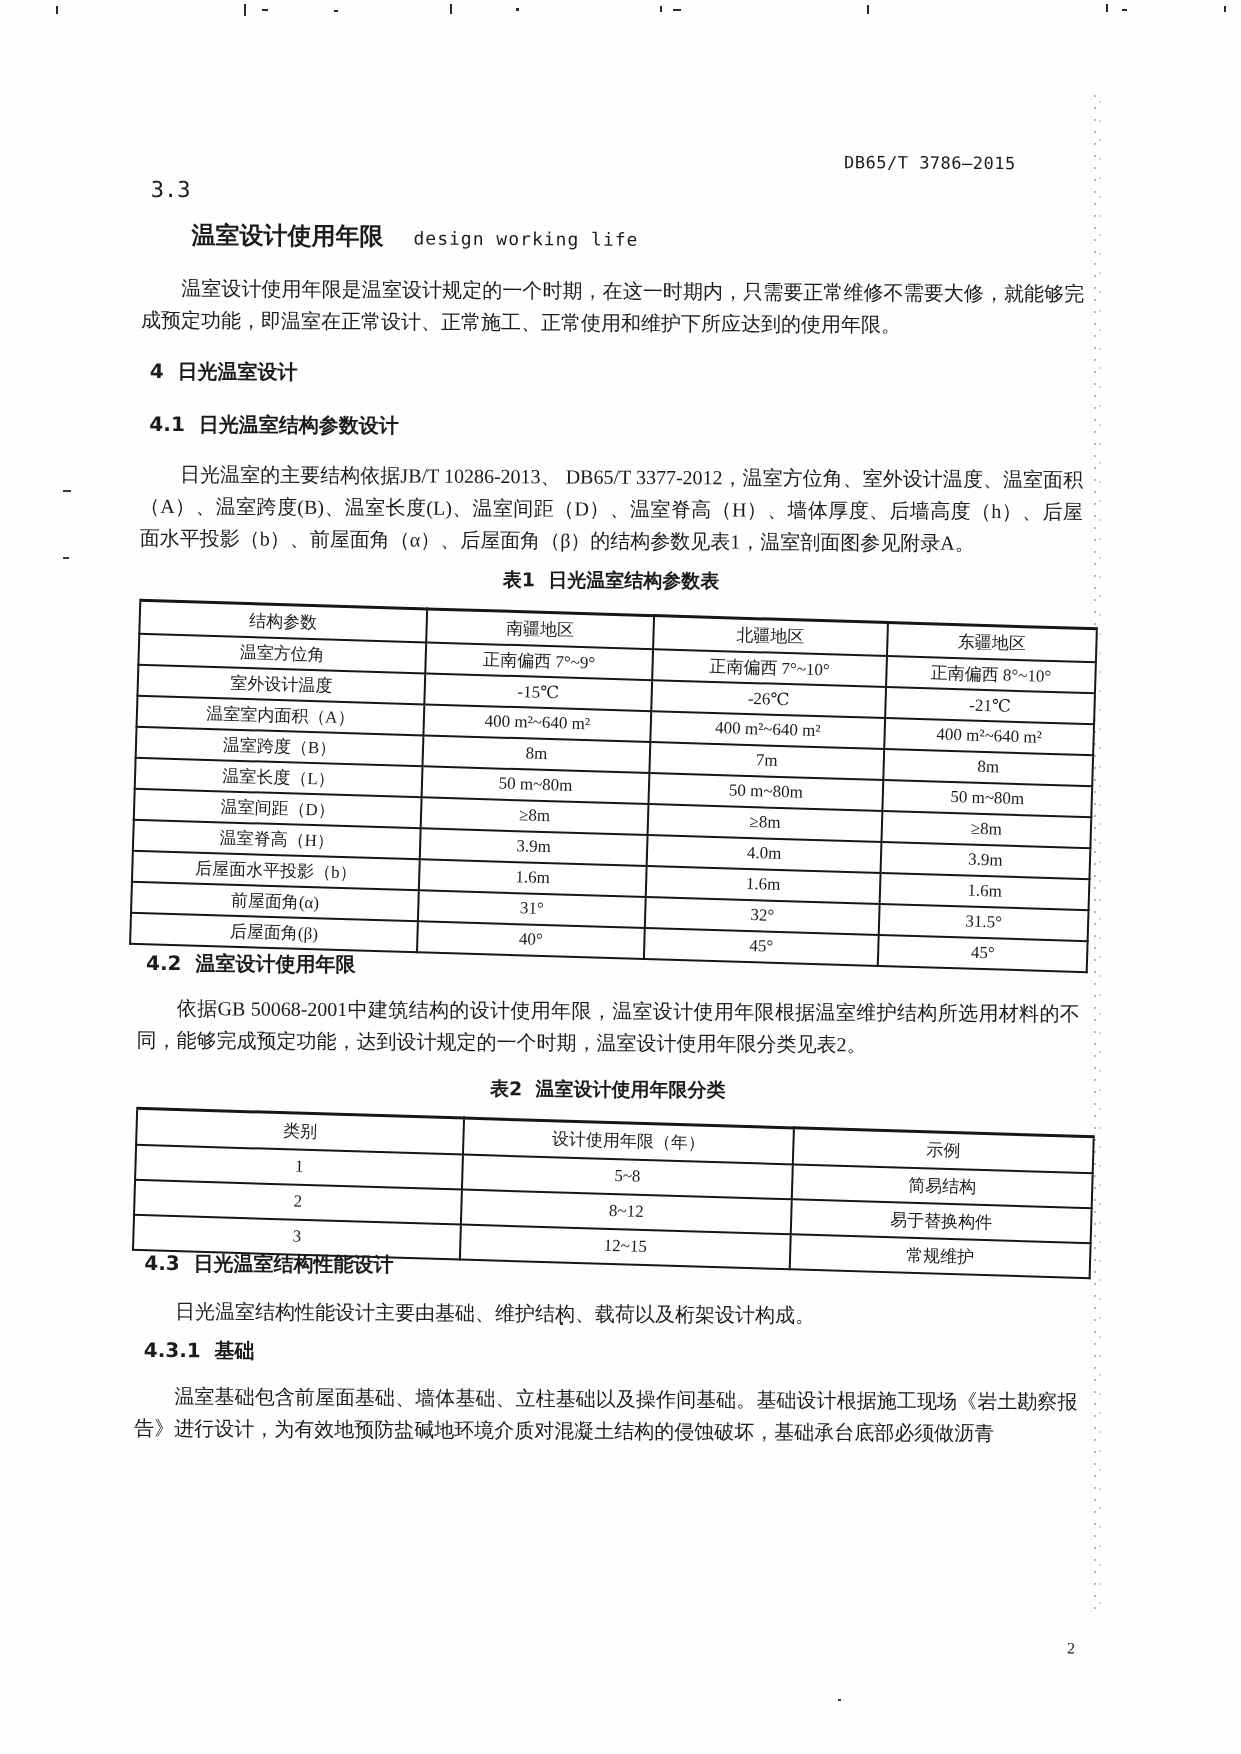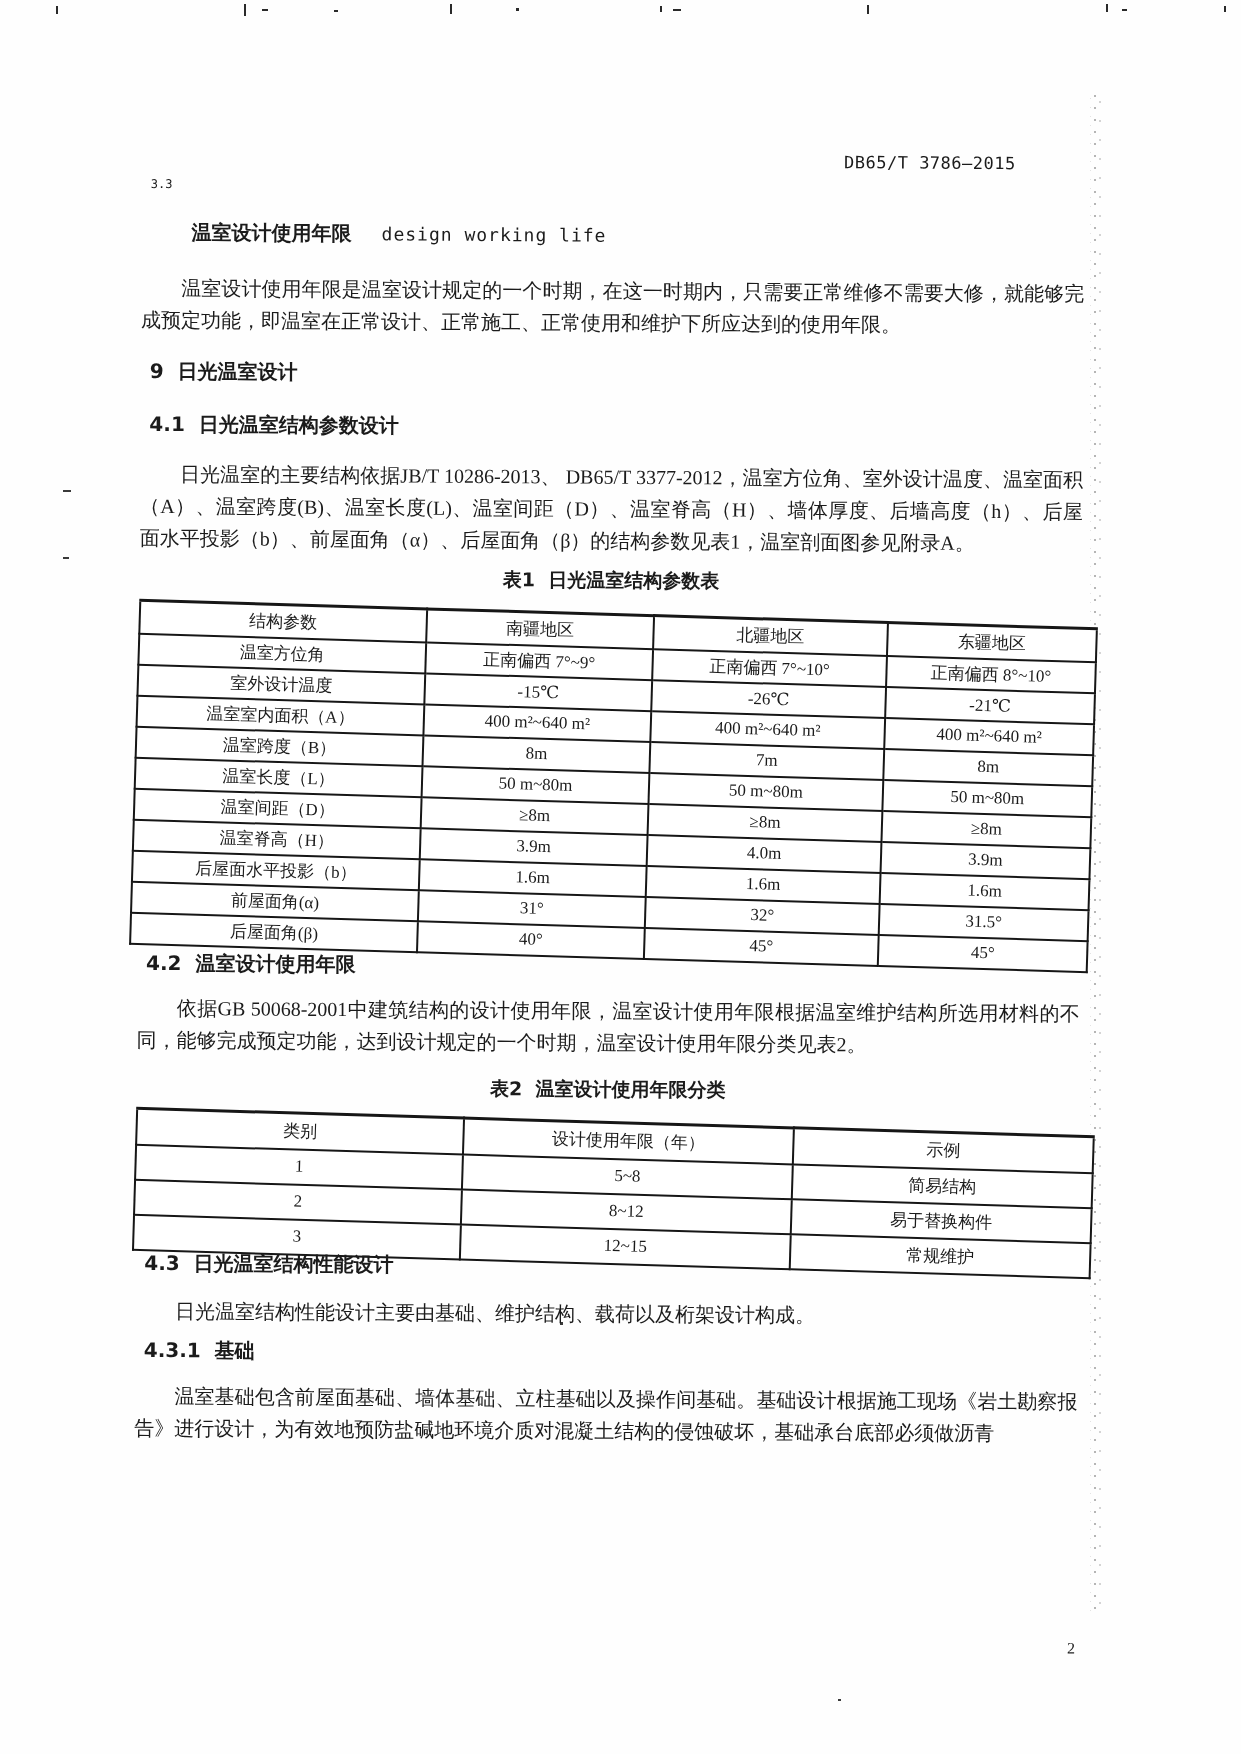--- a/index.html
+++ b/index.html
@@ -7,24 +7,24 @@
           overflow:hidden; color:#1b1b1b;
           font-family:"Liberation Serif","DejaVu Serif",serif; }
 
   .content { position:absolute; left:0; top:0; width:1241px; height:1754px;
              transform:rotate(0.35deg); transform-origin:0 0; }
 
   .header-code { position:absolute; left:845px; top:147px;
                  font-family:"DejaVu Sans Mono",monospace; font-size:17px; letter-spacing:.5px; }
 
   .clause-num { position:absolute; left:152px; top:176px;
-                font-family:"DejaVu Sans Mono",monospace; font-size:12px; }
+                font-family:"DejaVu Sans Mono",monospace; font-size:22px; }
 
   .term-line { position:absolute; left:193px; top:218px; white-space:nowrap; }
-  .term-zh { font-family:Liberation Serif, serif; font-weight:bold; font-size:20px; }
+  .term-zh { font-family:Liberation Serif, serif; font-weight:bold; font-size:24px; }
   .term-en { font-family:"DejaVu Sans Mono",monospace; font-size:18px; margin-left:30px; letter-spacing:1px; }
 
   .body { position:absolute; left:143px; width:943px; margin:0;
           font-size:20px; line-height:32px; text-align:justify; text-indent:2em; }
   .para-33  { top:271px; }
   .para-41  { top:457px; }
   .para-42  { top:991px; }
   .para-43  { top:1294px; }
   .para-431 { top:1379px; }
 
@@ -100,21 +100,21 @@
     <div class="header-code">DB65/T 3786—2015</div>
 
     <div class="clause-num">3.3</div>
 
     <div class="term-line">
       <span class="term-zh">温室设计使用年限</span><span class="term-en">design working life</span>
     </div>
 
     <p class="body para-33">温室设计使用年限是温室设计规定的一个时期，在这一时期内，只需要正常维修不需要大修，就能够完成预定功能，即温室在正常设计、正常施工、正常使用和维护下所应达到的使用年限。</p>
 
-    <h2 class="h hd-4">9  日光温室设计</h2>
+    <h2 class="h hd-4">4  日光温室设计</h2>
 
     <h3 class="h hd-41">4.1  日光温室结构参数设计</h3>
     <p class="body para-41">日光温室的主要结构依据JB/T 10286-2013、 DB65/T 3377-2012，温室方位角、室外设计温度、温室面积（A）、温室跨度(B)、温室长度(L)、温室间距（D）、温室脊高（H）、墙体厚度、后墙高度（h）、后屋面水平投影（b）、前屋面角（α）、后屋面角（β）的结构参数见表1，温室剖面图参见附录A。</p>
 
     <div class="caption cap1">表1  日光温室结构参数表</div>
     <div class="twrap t1">
       <table>
         <colgroup>
           <col style="width:287px">
             <col style="width:227px">

